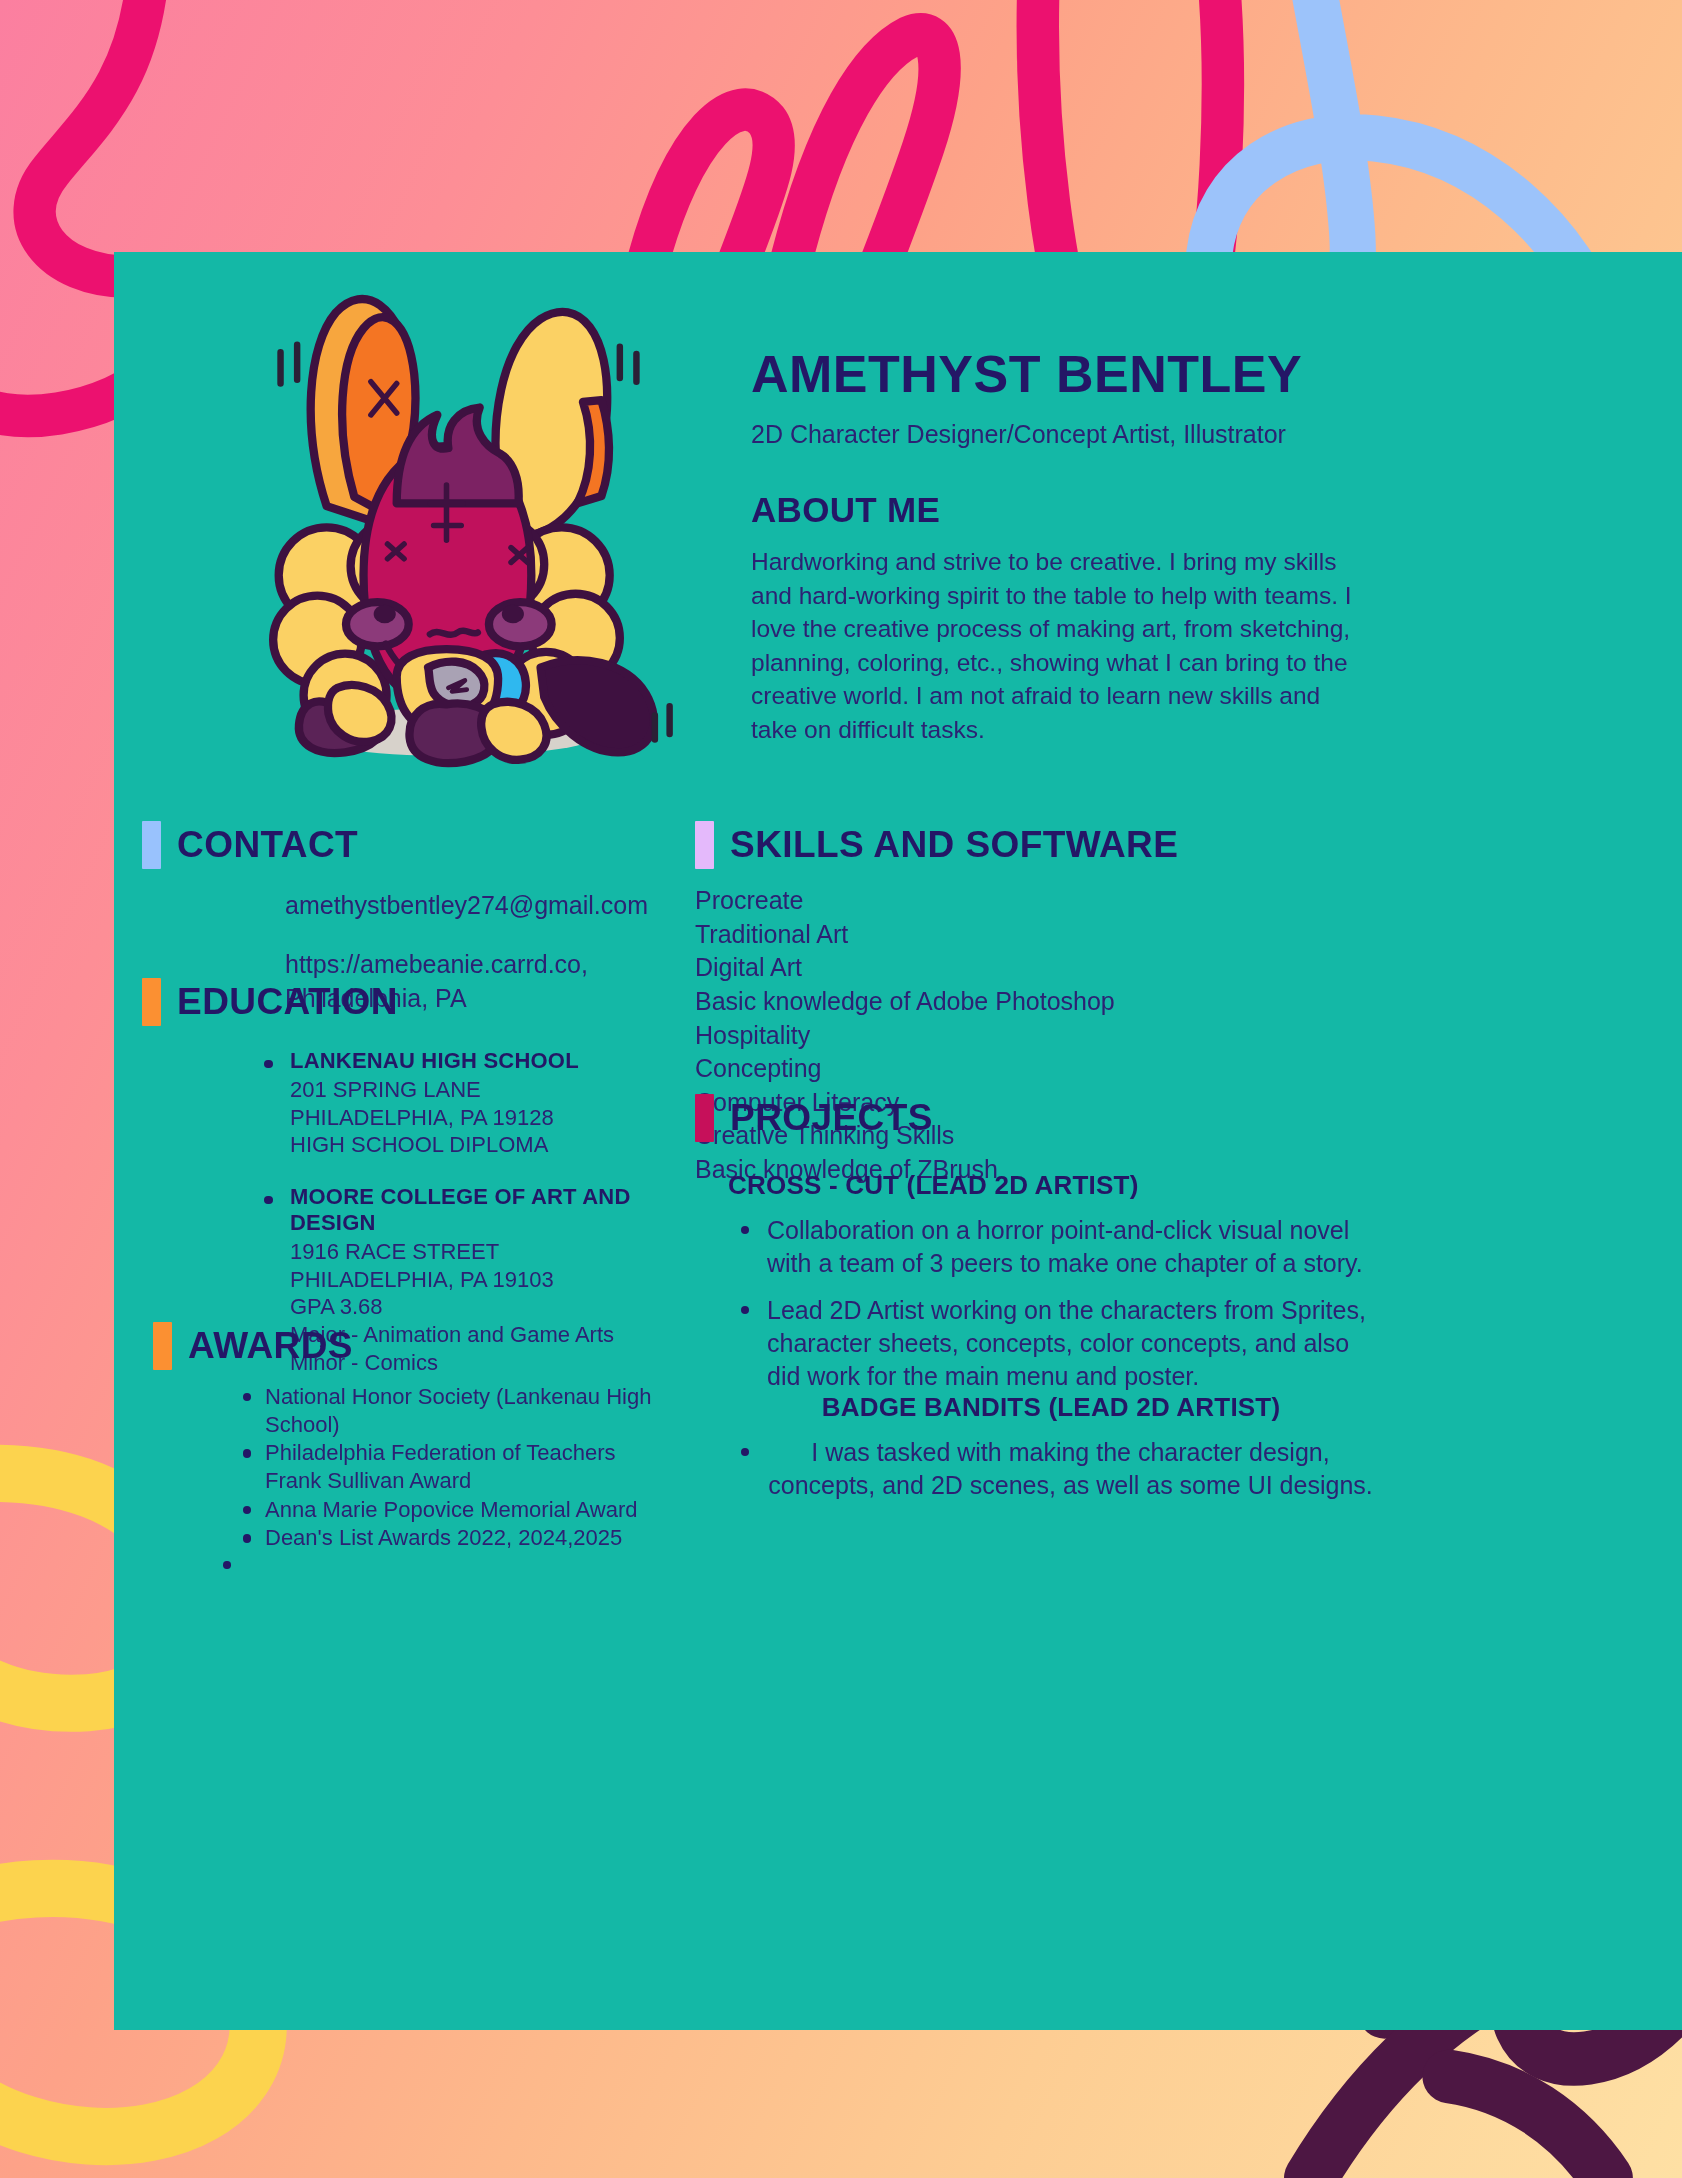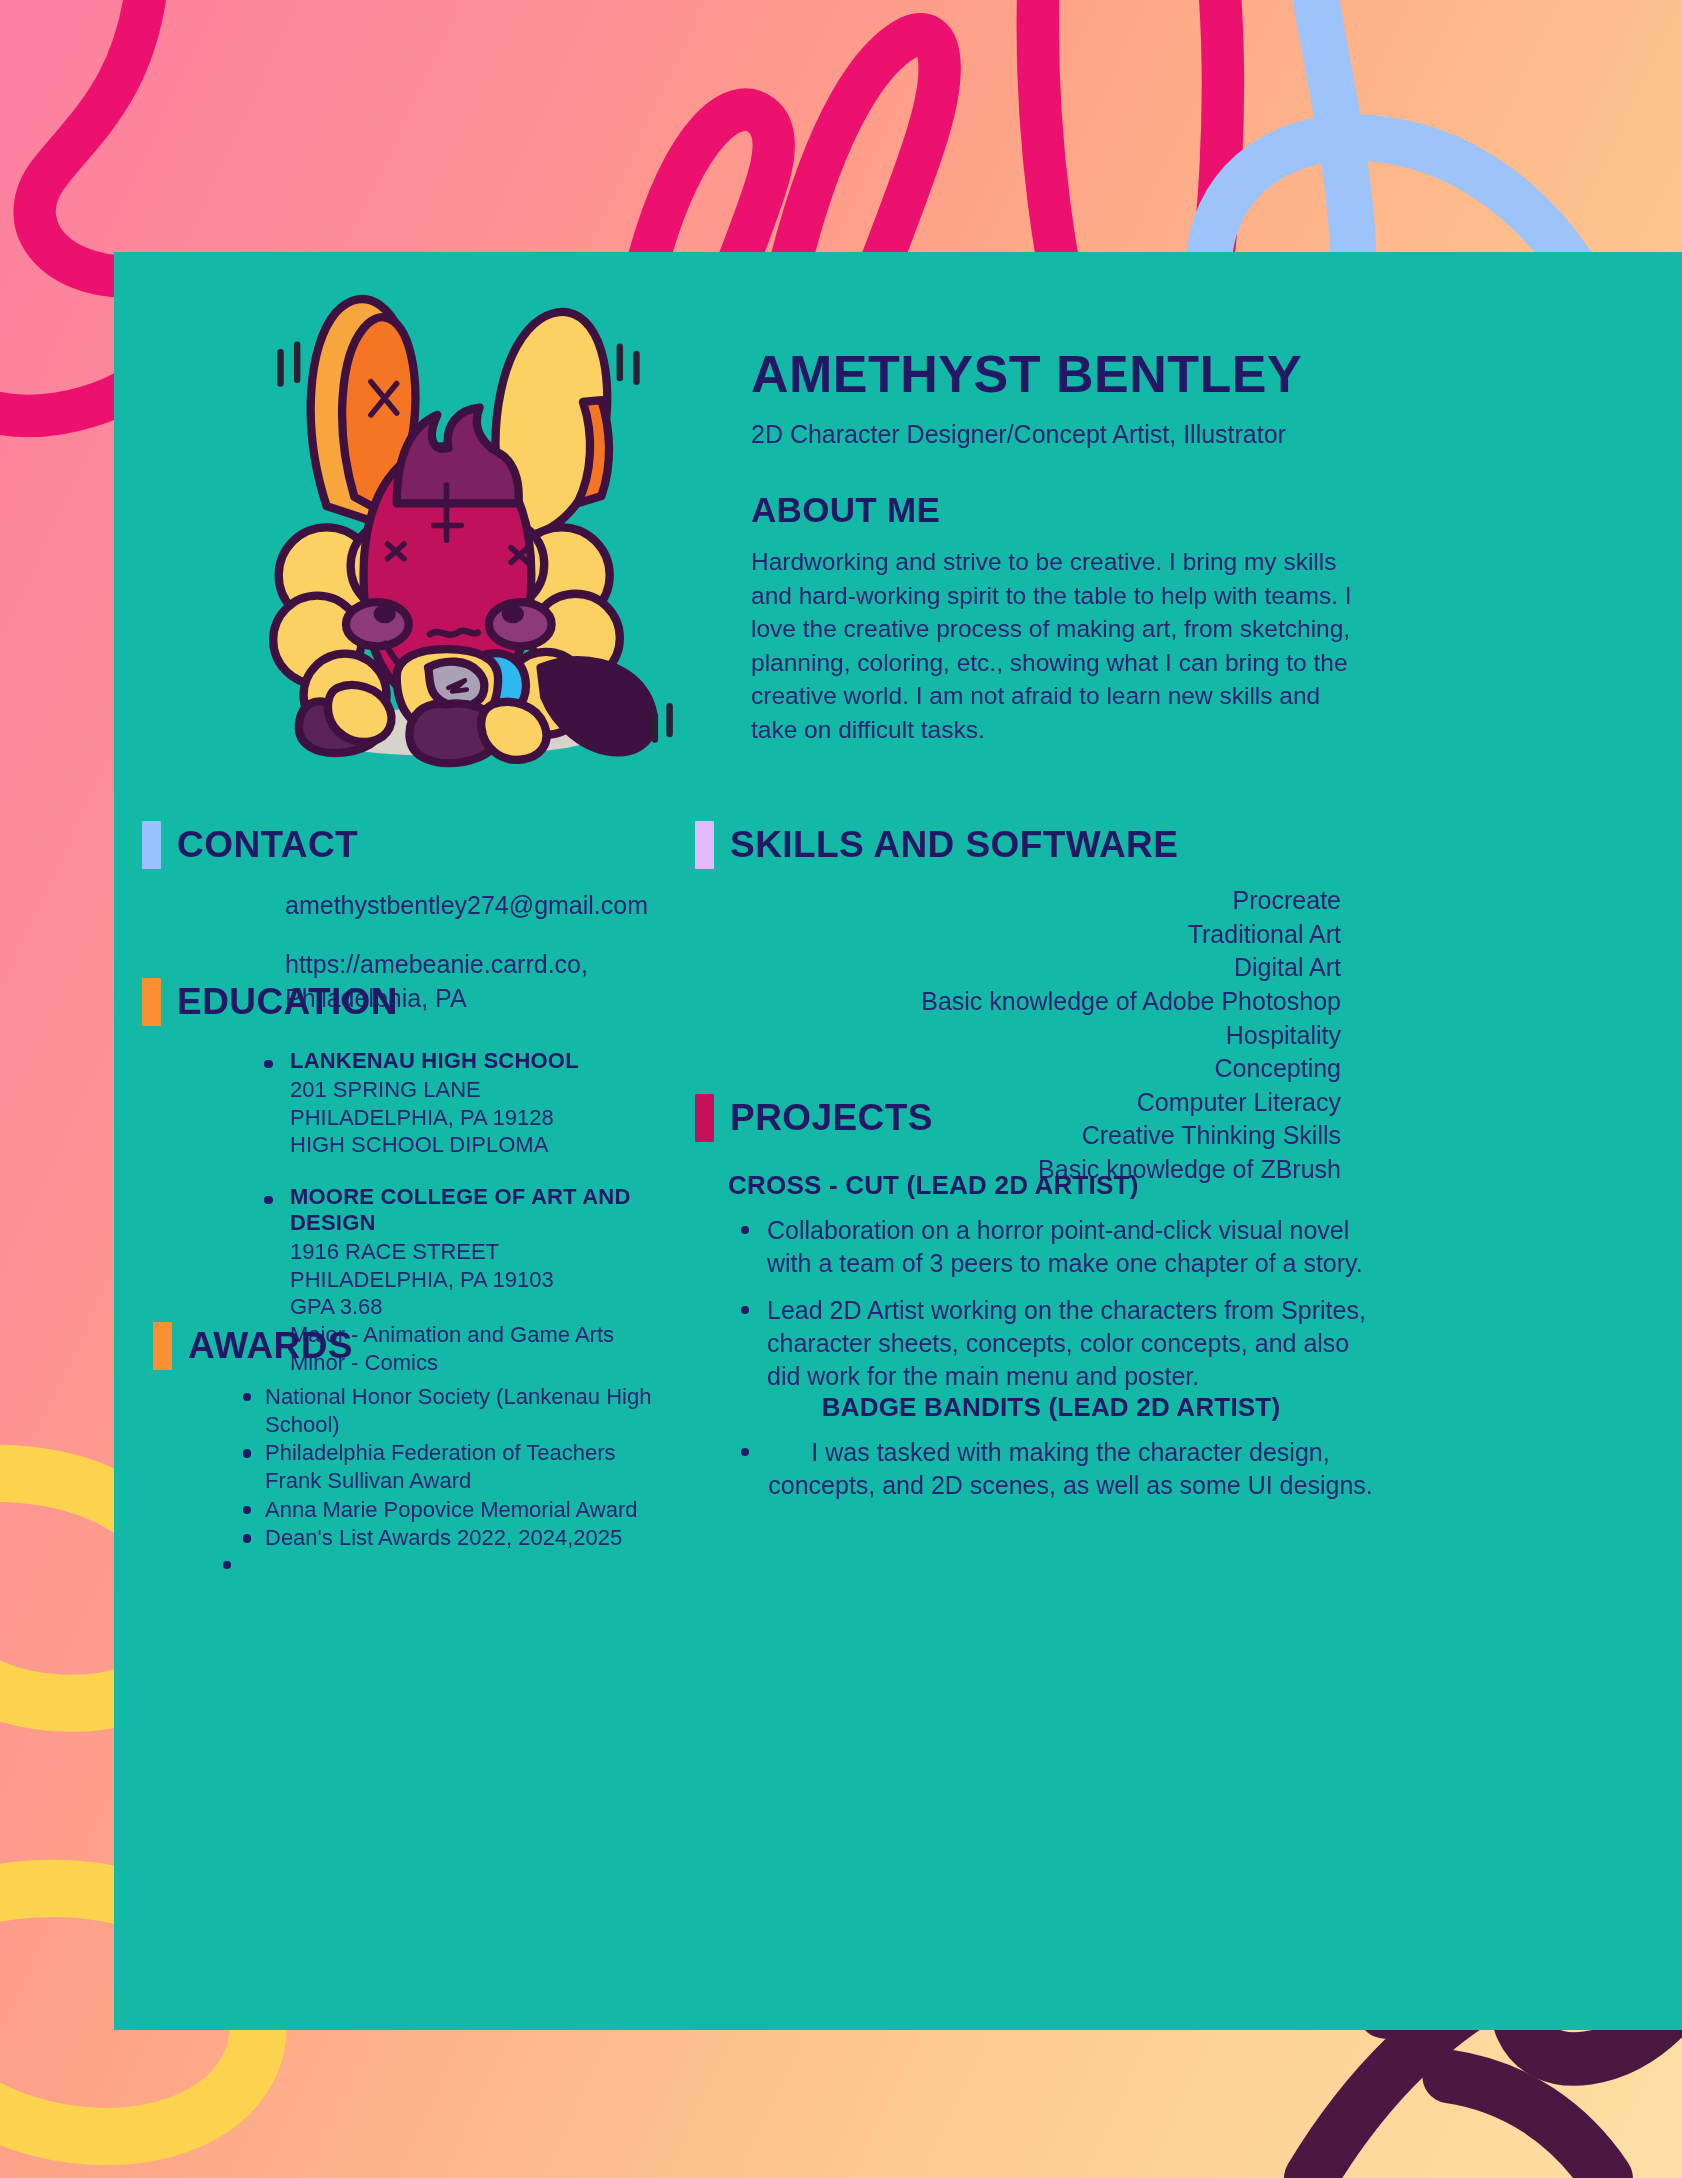--- a/index.html
+++ b/index.html
@@ -64,21 +64,21 @@
 
   .awards-list{position:absolute;left:120px;top:1131px;width:443px;}
   .aw{position:relative;padding-left:31px;font-size:22px;color:#2c2273;line-height:1.26;margin-bottom:0.9px;}
   .aw:before{
     content:"";position:absolute;left:9.2px;top:10px;width:8.3px;height:8.3px;
     border-radius:50%;background:#241766;
   }
   .aw.empty{padding-left:31px;height:24px;margin-left:-20px;}
   .aw.empty:before{top:8.3px;width:7.4px;height:7.4px;}
 
-  .skills-list{position:absolute;left:581px;top:632px;width:646px;text-align:right;}
+  .skills-list{position:absolute;left:581px;top:632px;width:646px;text-align:left;}
   .skills-list .sk{font-size:25px;color:#2c2273;line-height:1.345;}
 
   .proj{position:absolute;left:614px;width:646px;}
   .proj-title{font-size:26px;font-weight:bold;color:#241766;letter-spacing:0.2px;}
   .p1{top:918px;}
   .p2{top:1140px;text-align:center;}
   .pbul{position:relative;padding-left:39px;font-size:25px;color:#2c2273;line-height:1.33;margin-top:13px;}
   .pbul:before{
     content:"";position:absolute;left:13px;top:12px;width:8.3px;height:8.3px;
     border-radius:50%;background:#241766;

